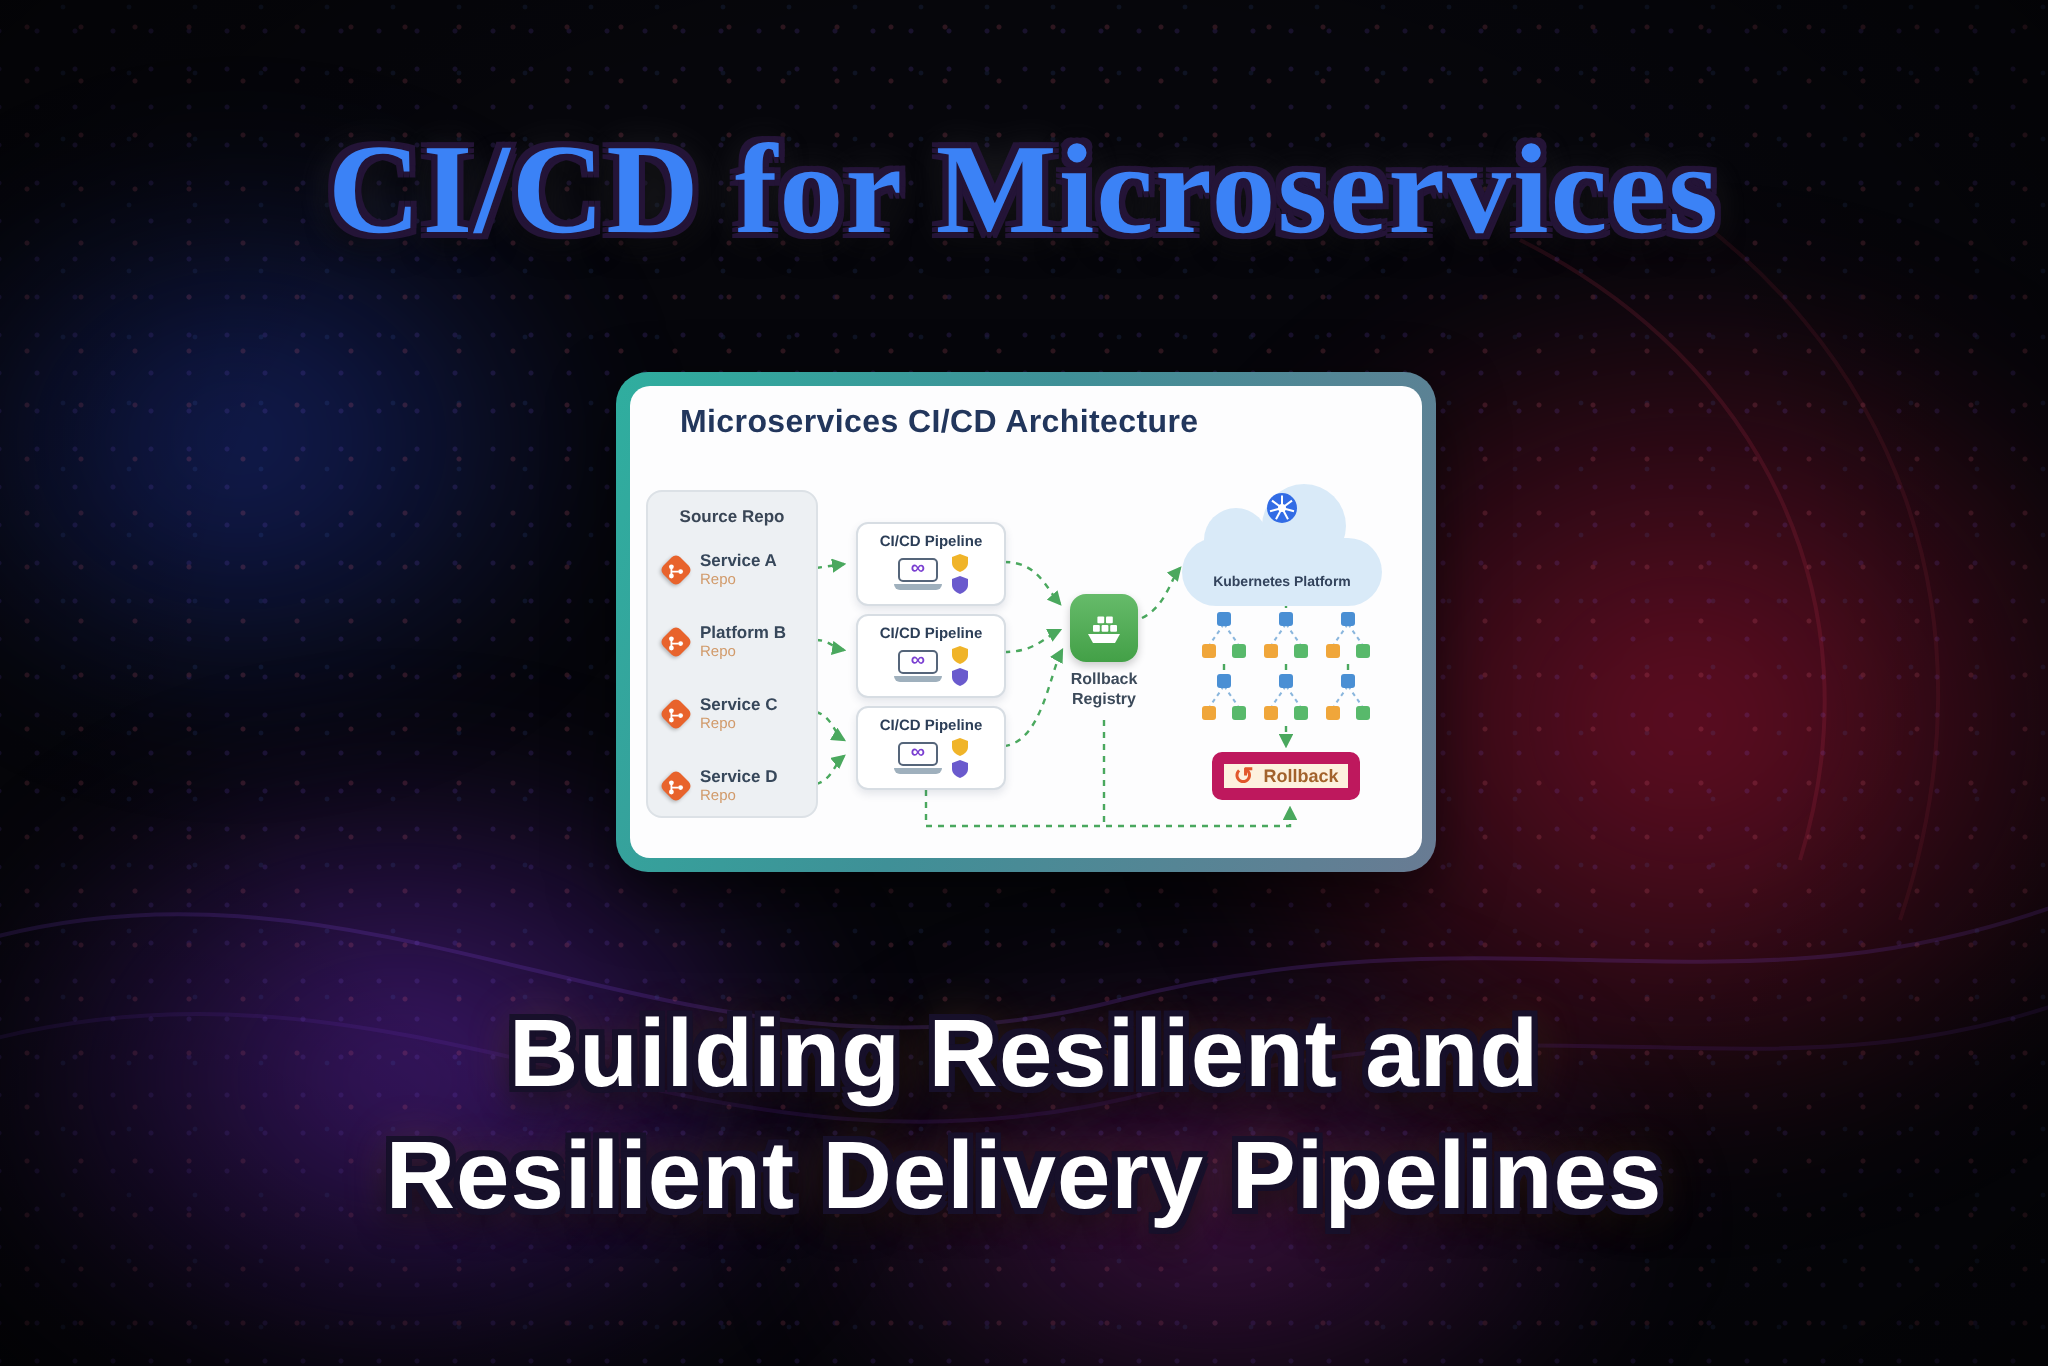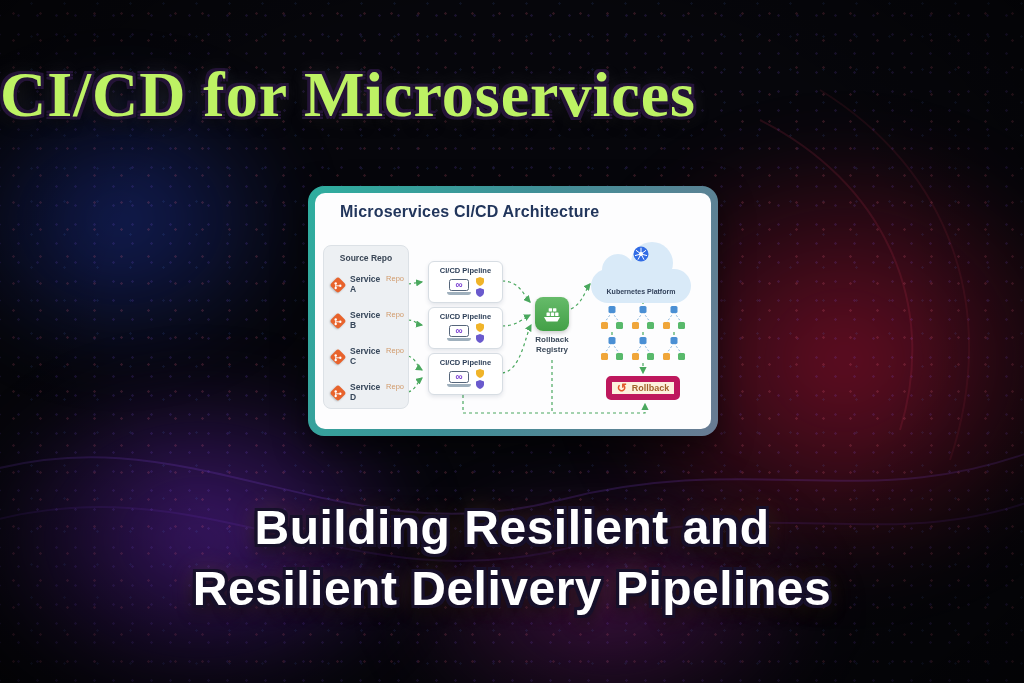--- a/index.html
+++ b/index.html
@@ -25,23 +25,23 @@
       radial-gradient(rgba(140,95,255,.7) 1px,transparent 1.5px),
       radial-gradient(rgba(90,140,255,.5) 1px,transparent 1.4px);
     background-size:27px 27px,19px 19px,33px 33px;
     background-position:0 0,9px 6px,15px 20px;
   }
   .waves{position:absolute;inset:0;}
   .vignette{position:absolute;inset:0;
     background:radial-gradient(ellipse at 50% 45%,rgba(0,0,0,0) 55%,rgba(0,0,0,.55) 100%);}
   
   .hero-title{
-    position:absolute;top:58px;left:0;width:1024px;text-align:left;
+    position:absolute;top:58px;left:0;width:1024px;text-align:center;
     font-family:"Liberation Serif",serif;font-weight:bold;font-size:64px;letter-spacing:1px;
-    color:#bef264;
+    color:#3b82f6;
     text-shadow:
       -3px -3px 0 #241437,0 -3px 0 #241437,3px -3px 0 #241437,
       -3px 0 0 #241437,3px 0 0 #241437,
       -3px 3px 0 #241437,0 3px 0 #241437,3px 3px 0 #241437,
       0 7px 14px rgba(0,0,0,.85),0 0 22px rgba(255,255,255,.18);
   }
   
   .subtitle{
     position:absolute;top:497px;left:0;width:1024px;text-align:center;
     font-weight:bold;font-size:48px;line-height:61px;letter-spacing:.5px;color:#ffffff;
@@ -67,21 +67,21 @@
   }
   .connectors{position:absolute;left:0;top:0;z-index:1;}
   
   .src-panel{
     position:absolute;left:8px;top:52px;width:84px;height:162px;z-index:2;
     background:#edf0f3;border:1px solid #dcе1e6;border:1px solid #dce1e6;border-radius:8px;
   }
   .src-title{position:absolute;top:7px;left:0;width:84px;text-align:center;
     font-size:8.5px;font-weight:bold;color:#3a4656;}
   .svc-row{position:absolute;left:8px;width:72px;height:24px;display:flex;align-items:center;gap:6px;}
-  .svc-texts{display:flex;flex-direction:row;line-height:1.15;}
+  .svc-texts{display:flex;flex-direction:column;line-height:1.15;}
   .svc-name{font-size:8.5px;font-weight:bold;color:#37475a;}
   .svc-sub{font-size:7.5px;color:#d19a6a;}
   .git-icon{width:12px;height:12px;background:#e8632c;border-radius:3px;transform:rotate(45deg);
     display:flex;align-items:center;justify-content:center;flex:0 0 auto;box-shadow:0 1px 2px rgba(0,0,0,.25);}
   .git-icon svg{transform:rotate(-45deg);}
   
   .pipe{
     position:absolute;left:113px;width:73px;height:40px;z-index:2;
     background:#ffffff;border:1px solid #d7dde3;border-radius:6px;
     box-shadow:0 2px 4px rgba(40,60,90,.12);
@@ -197,21 +197,21 @@
         <div class="svc-row" style="top:63px">
           <span class="git-icon">
               <svg width="9" height="9" viewBox="0 0 9 9">
                 <path d="M2.2,3 v3 M2.2,4.6 h3.6" stroke="#fff" stroke-width="0.9" fill="none"></path>
                 <circle cx="2.2" cy="2.2" r="1.2" fill="#fff"></circle>
                 <circle cx="2.2" cy="6.8" r="1.2" fill="#fff"></circle>
                 <circle cx="6.8" cy="4.6" r="1.2" fill="#fff"></circle>
               </svg>
             </span>
           <span class="svc-texts">
-              <span class="svc-name">Service B</span>
+              <span class="svc-name">Platform B</span>
               <span class="svc-sub">Repo</span>
             </span>
         </div>
         <div class="svc-row" style="top:99px">
           <span class="git-icon">
               <svg width="9" height="9" viewBox="0 0 9 9">
                 <path d="M2.2,3 v3 M2.2,4.6 h3.6" stroke="#fff" stroke-width="0.9" fill="none"></path>
                 <circle cx="2.2" cy="2.2" r="1.2" fill="#fff"></circle>
                 <circle cx="2.2" cy="6.8" r="1.2" fill="#fff"></circle>
                 <circle cx="6.8" cy="4.6" r="1.2" fill="#fff"></circle>

